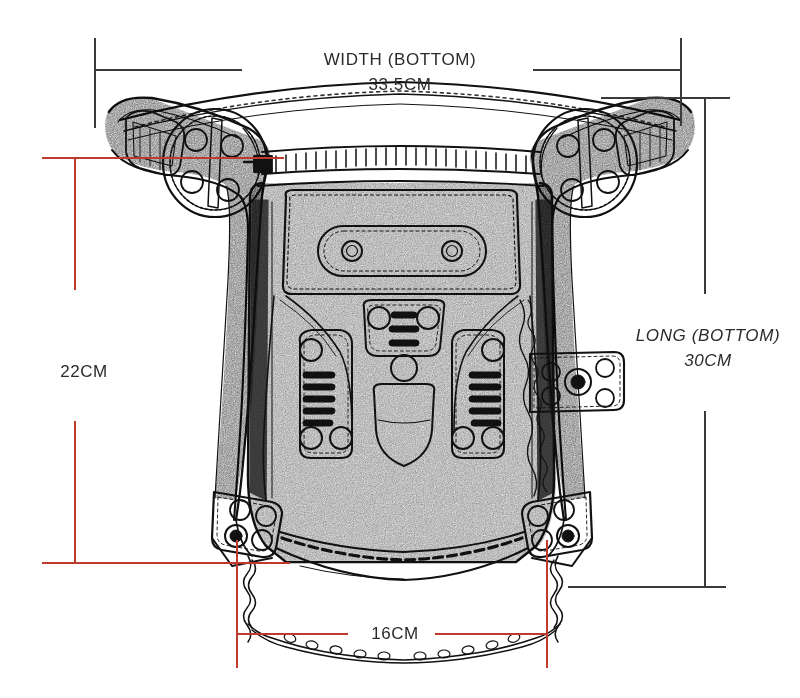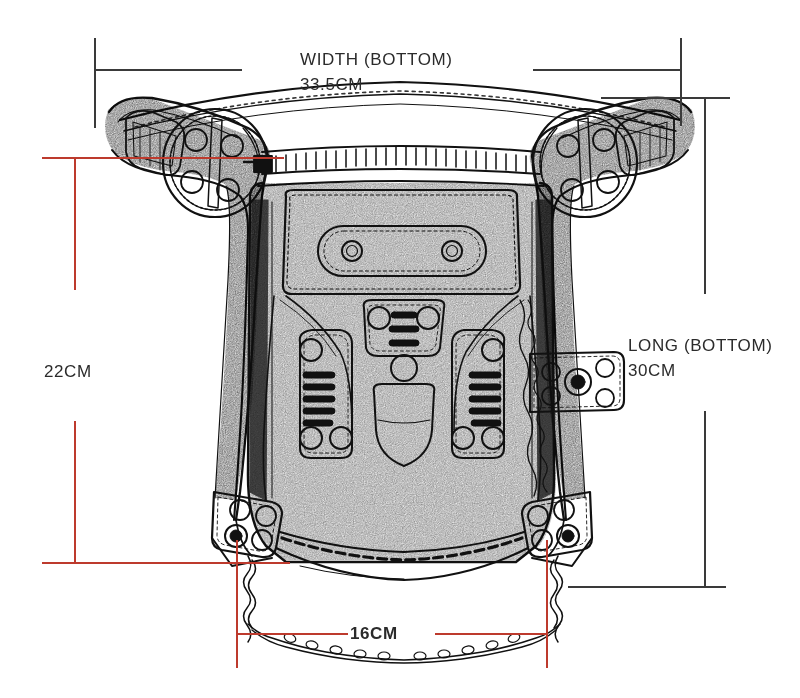--- a/index.html
+++ b/index.html
@@ -20,25 +20,25 @@
   .h{height:2px;}
   .v{width:2px;}
   .label{
     position:absolute;
     color:#2b2b2b;
     font-size:17px;
     letter-spacing:.6px;
     white-space:nowrap;
     line-height:1.45;
   }
-  .label.center{}
+  .label.center{text-align:center;}
   #lbl-width{left:300px;top:48px;width:200px;}
-  #lbl-long{left:628px;top:334px;width:160px;}
+  #lbl-long{left:628px;top:324px;width:160px;font-style:italic;}
   #lbl-22{left:44px;top:360px;width:80px;}
-  #lbl-16{left:350px;top:622px;width:90px;font-weight:bold;}
+  #lbl-16{left:350px;top:622px;width:90px;}
 </style>
 </head>
 <body>
 
 <div id="stage">
 
   <svg id="art" viewBox="0 0 800 698" xmlns="http://www.w3.org/2000/svg">
     <defs>
       <filter id="grain" x="-5%" y="-5%" width="110%" height="110%">
         <feTurbulence type="fractalNoise" baseFrequency="0.9" numOctaves="3" result="n"></feTurbulence>

